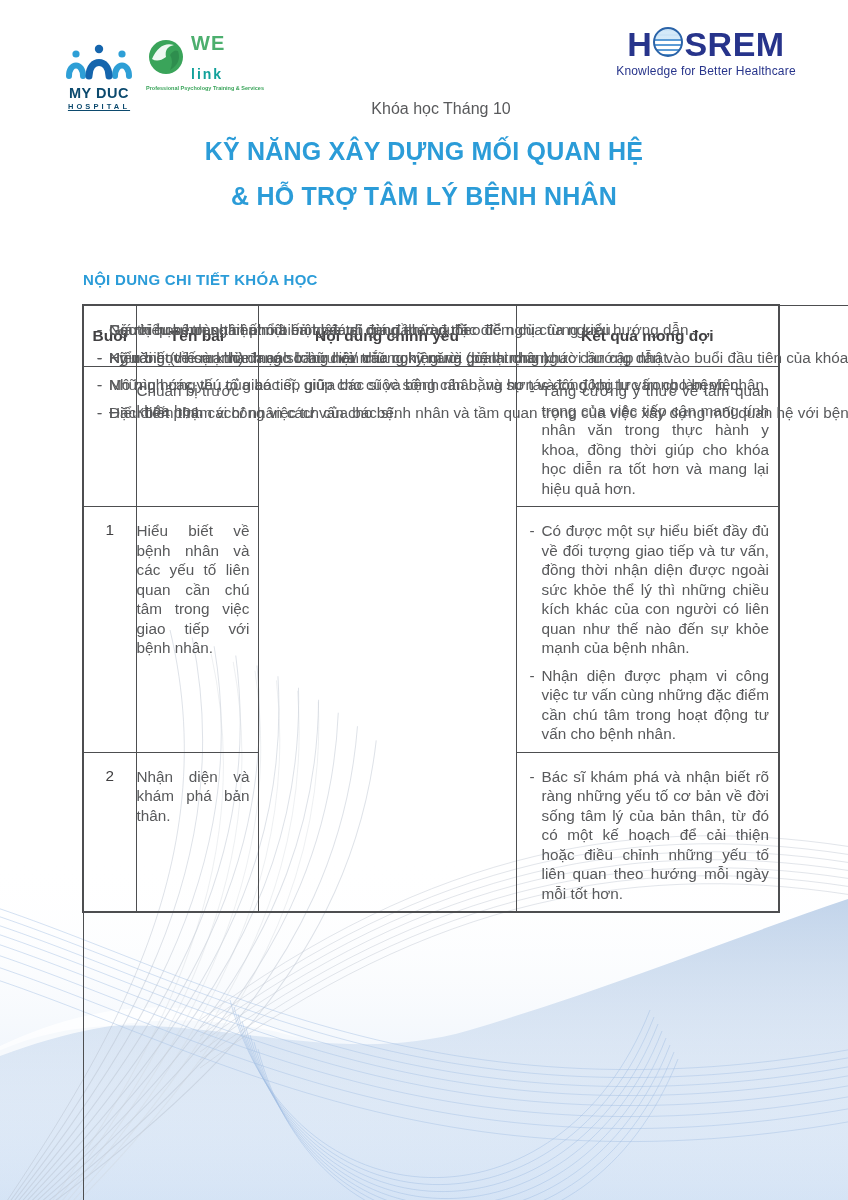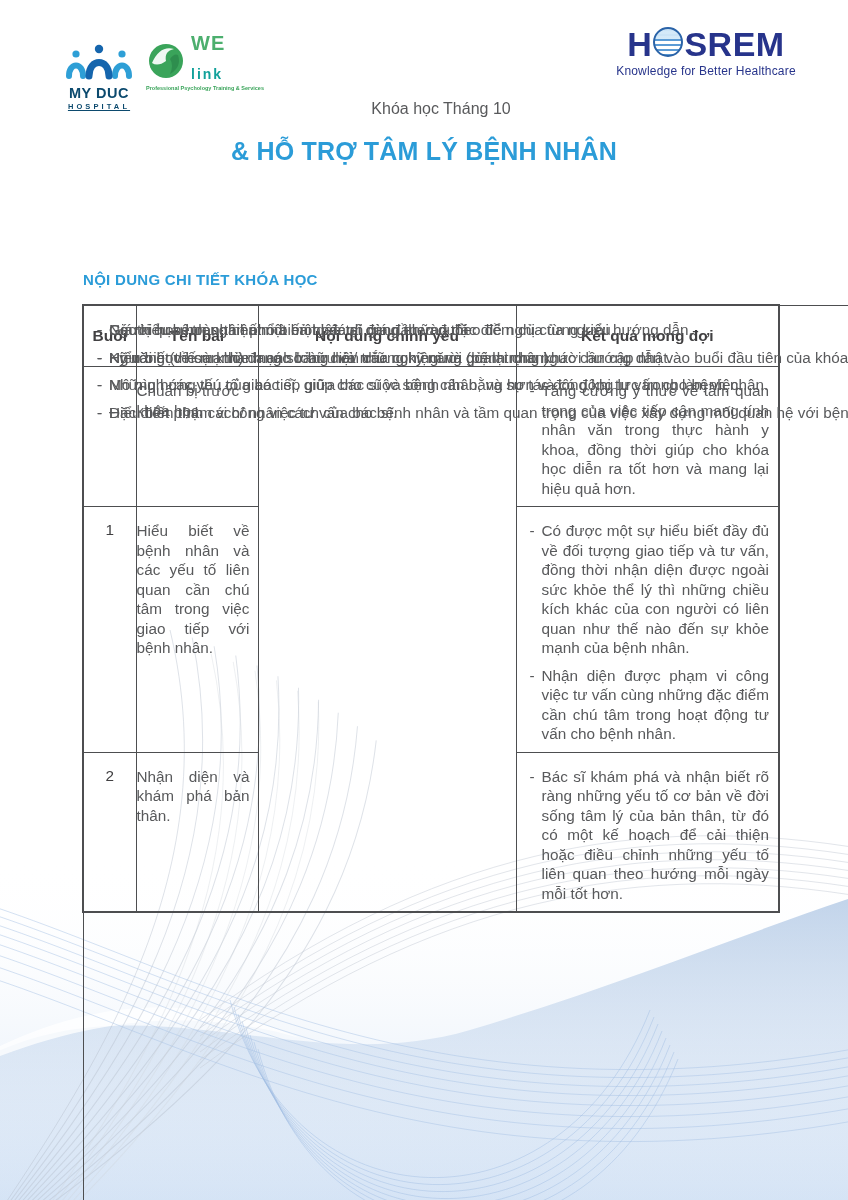--- a/index.html
+++ b/index.html
@@ -10,21 +10,21 @@
   }
   .bg-decor { position:absolute; left:0; top:0; z-index:0; }
   .content { position:absolute; left:0; top:0; width:848px; height:1200px; z-index:1; }
 
   
   .logo-myduc { position:absolute; left:56px; top:44px; width:86px; text-align:center; color:#0c4a6e; }
   .logo-myduc .md-name { font-size:14.5px; font-weight:700; letter-spacing:.5px; margin-top:1px; }
   .logo-myduc .md-sub  { font-size:7.5px; font-weight:700; letter-spacing:3.1px; margin-top:1px;text-decoration:underline; }
 
   .logo-welink { position:absolute; left:146px; top:33px; width:100px; }
-  .wl-row { display:flex; align-items:flex-end; }
+  .wl-row { display:flex; align-items:center; }
   .wl-words { margin-left:5px; line-height:1; }
   .wl-we   { font-size:20px; font-weight:700; color:#4caf6e; letter-spacing:1px; }
   .wl-link { font-size:14px; font-weight:700; color:#12a19b; letter-spacing:2px; margin-top:14px; }
   .wl-tag  { font-size:5.5px; color:#3aa45a; margin-top:4px; white-space:nowrap; font-weight:700; }
 
   .logo-hosrem { position:absolute; left:606px; top:26px; width:200px; text-align:center; color:#27348b; }
   .hosrem-word { font-size:34px; font-weight:700; letter-spacing:.5px; line-height:36px; }
   .hosrem-o {
     display:inline-block; width:26px; height:26px; border-radius:50%;
     border:2px solid #2a63a8; vertical-align:-1px; margin:0 1px;
@@ -175,20 +175,21 @@
 
     <div class="logo-hosrem">
       <div class="hosrem-word">
         <span>H</span><span class="hosrem-o"></span><span>SREM</span>
       </div>
       <div class="hosrem-tag">Knowledge for Better Healthcare</div>
     </div>
 
     <div class="course-label">Khóa học Tháng 10</div>
     <div class="course-title">
+      <div>KỸ NĂNG XÂY DỰNG MỐI QUAN HỆ</div>
       <div>&amp; HỖ TRỢ TÂM LÝ BỆNH NHÂN</div>
     </div>
     <div class="section-heading">NỘI DUNG CHI TIẾT KHÓA HỌC</div>
 
     <table class="course-table">
       <colgroup>
         <col style="width:53px">
           <col style="width:122px">
           <col style="width:258px">
           <col style="width:263px">

